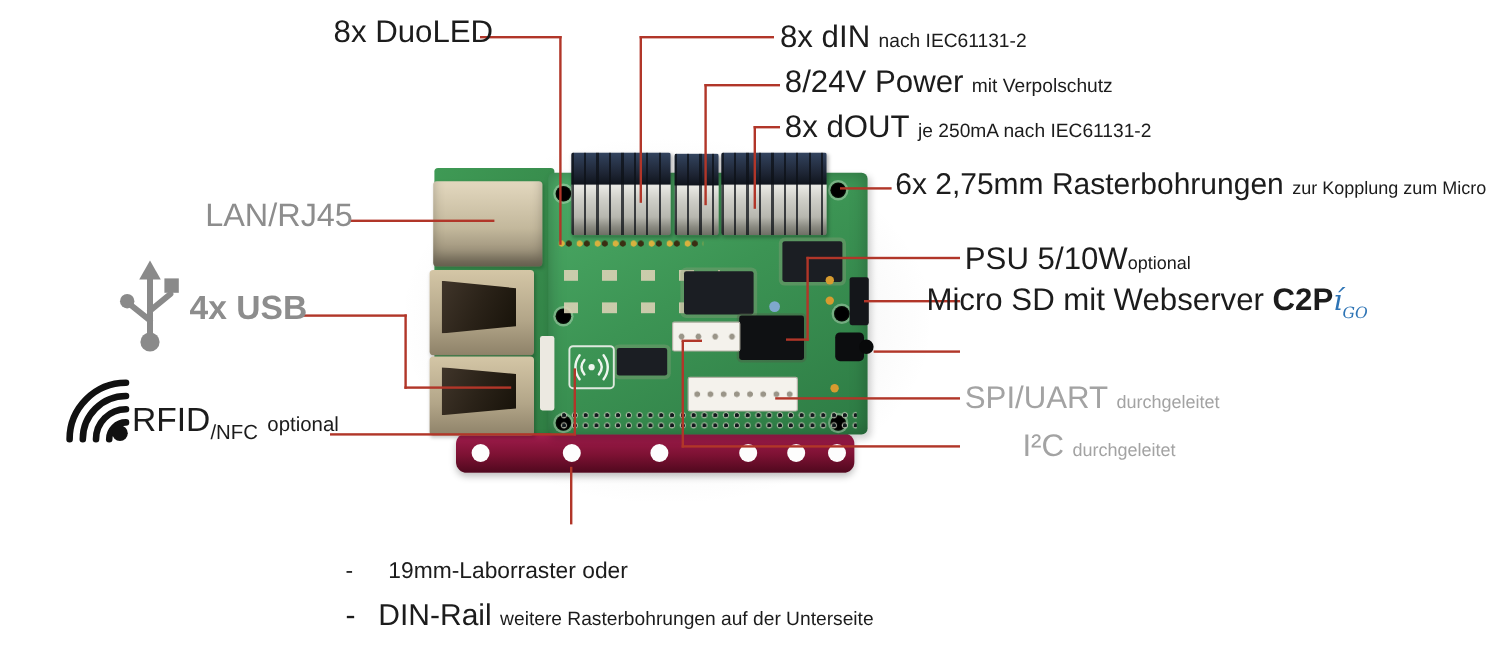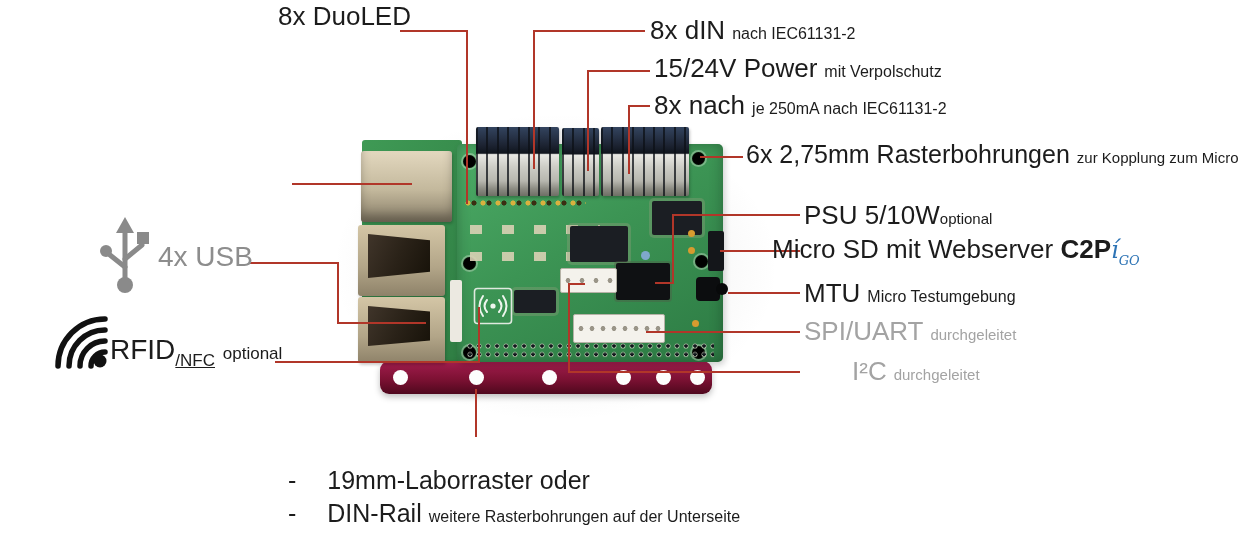--- a/index.html
+++ b/index.html
@@ -10,21 +10,21 @@
   .abs{position:absolute;}
   
   .ln{position:absolute;background:#b13629;z-index:8;}
   .lnh{height:2px;}
   .lnv{width:2px;}
   
   .lbl{position:absolute;white-space:nowrap;z-index:9;font-size:26px;line-height:1.1;}
   .lbl .note{font-size:16px;margin-left:7px;}
   .gray{color:#8d8d8d;}
   .lightgray{color:#a3a3a3;}
-  .subtxt{font-size:17px;vertical-align:sub;text-decoration:underline;}
+  .subtxt{font-size:17px;vertical-align:sub;}
   .brand{font-weight:bold;}
   .brand-i{color:#2e74b5;font-style:italic;font-family:"DejaVu Serif",serif;font-size:24px;}
   .brand-sub{color:#2e74b5;font-style:italic;font-family:"DejaVu Serif",serif;font-size:13px;vertical-align:-7px;}
   
   .backdrop{left:338px;top:116px;width:436px;height:302px;z-index:0;
     background:radial-gradient(ellipse at 50% 50%, rgba(110,110,110,.16), rgba(255,255,255,0) 72%);}
   .pi-board{left:362px;top:140px;width:100px;height:222px;background:linear-gradient(120deg,#3f9a55,#2f7d43);border-radius:3px;z-index:1;}
   .red-plate{left:380px;top:361px;width:332px;height:33px;border-radius:9px;z-index:2;
     background:linear-gradient(180deg,#a21d4e 0%,#7d1133 55%,#4f081e 100%);
     box-shadow:0 3px 6px rgba(0,0,0,.25);}
@@ -152,99 +152,99 @@
   <div class="ln lnv" style="left:568px;top:284px;height:89px;"></div>
   <div class="ln lnh" style="left:568px;top:283px;width:17px;"></div>
   <div class="ln lnh" style="left:292px;top:183px;width:120px;"></div>
   <div class="ln lnh" style="left:250px;top:262px;width:89px;"></div>
   <div class="ln lnv" style="left:337px;top:262px;height:62px;"></div>
   <div class="ln lnh" style="left:337px;top:322px;width:89px;"></div>
   <div class="ln lnh" style="left:275px;top:361px;width:205px;"></div>
   <div class="ln lnv" style="left:478px;top:307px;height:56px;"></div>
   <div class="ln lnv" style="left:475px;top:389px;height:48px;"></div>
 
-  <div class="lbl" style="left:278px;top:2px;">
+  <div class="lbl" style="left:278px;top:12px;">
     <span>8x DuoLED</span>
   </div>
 
   <div class="lbl" style="left:650px;top:16px;">
     <span>8x dIN</span><span class="note">nach IEC61131-2</span>
   </div>
 
   <div class="lbl" style="left:654px;top:54px;">
-    <span>15/24V Power</span><span class="note">mit Verpolschutz</span>
+    <span>8/24V Power</span><span class="note">mit Verpolschutz</span>
   </div>
 
   <div class="lbl" style="left:654px;top:91px;">
-    <span>8x nach</span><span class="note">je 250mA nach IEC61131-2</span>
+    <span>8x dOUT</span><span class="note">je 250mA nach IEC61131-2</span>
   </div>
 
   <div class="lbl" style="left:746px;top:141px;font-size:25px;">
     <span>6x 2,75mm Rasterbohrungen</span><span class="note" style="font-size:15px;">zur Kopplung zum Micro</span>
   </div>
 
   <div class="lbl" style="left:804px;top:201px;">
     <span>PSU 5/10W</span><span style="font-size:15px;">optional</span>
   </div>
 
   <div class="lbl" style="left:772px;top:235px;">
     <span>Micro SD mit Webserver</span>
     <span class="brand">C2P</span><span class="brand-i">í</span><span class="brand-sub">GO</span>
   </div>
 
-  <div class="lbl" style="left:804px;top:279px;">
-    <span>MTU</span><span class="note">Micro Testumgebung</span>
-  </div>
 
   <div class="lbl lightgray" style="left:804px;top:317px;">
     <span>SPI/UART</span><span class="note" style="font-size:15px;">durchgeleitet</span>
   </div>
 
   <div class="lbl lightgray" style="left:804px;top:357px;margin-left:48px;">
     <span>I²C</span><span class="note" style="font-size:15px;">durchgeleitet</span>
   </div>
 
+  <div class="lbl gray" style="left:171px;top:165px;font-size:27px;">
+    <span>LAN/RJ45</span>
+  </div>
 
   <div class="abs" style="left:92px;top:215px;z-index:9;">
     <svg width="66" height="80" viewBox="0 0 66 80">
       <g stroke="#8a8a8a" stroke-width="5" fill="none" stroke-linecap="round" stroke-linejoin="round">
         <line x1="33" y1="70" x2="33" y2="16"></line>
         <path d="M33 52 L18 40"></path>
         <path d="M33 44 L50 30"></path>
       </g>
       <polygon points="33,2 24,18 42,18" fill="#8a8a8a"></polygon>
       <circle cx="33" cy="70" r="8" fill="#8a8a8a"></circle>
       <circle cx="14" cy="36" r="6" fill="#8a8a8a"></circle>
       <rect x="45" y="17" width="12" height="12" fill="#8a8a8a"></rect>
     </svg>
   </div>
-  <div class="lbl gray" style="left:158px;top:242px;font-size:28px;">
+  <div class="lbl gray" style="left:158px;top:242px;font-size:28px;font-weight:bold;">
     <span>4x USB</span>
   </div>
 
   <div class="abs" style="left:45px;top:310px;z-index:9;">
     <svg width="68" height="62" viewBox="0 0 68 62">
       <g stroke="#111111" stroke-width="5.5" fill="none" stroke-linecap="round">
         <path d="M46 56 A14 14 0 0 1 60 42"></path>
         <path d="M35 56 A25 25 0 0 1 60 31"></path>
         <path d="M24 56 A36 36 0 0 1 60 20"></path>
         <path d="M13 56 A47 47 0 0 1 60 9"></path>
       </g>
       <circle cx="55" cy="51" r="6.5" fill="#111111"></circle>
     </svg>
   </div>
   <div class="lbl" style="left:110px;top:335px;font-size:28px;">
     <span>RFID</span><span class="subtxt">/NFC</span>
     <span style="font-size:17px;">optional</span>
   </div>
 
 
-  <div class="lbl" style="left:288px;top:467px;font-size:25px;text-align:right;">
+  <div class="lbl" style="left:288px;top:467px;font-size:19px;text-align:right;">
     <span>-</span>
     <span style="margin-left:24px;">19mm-Laborraster oder</span>
   </div>
 
   <div class="lbl" style="left:288px;top:500px;font-size:25px;">
     <span>-</span>
-    <span style="margin-left:24px;">DIN-Rail</span><span class="note">weitere Rasterbohrungen auf der Unterseite</span>
+    <span style="margin-left:12px;">DIN-Rail</span><span class="note">weitere Rasterbohrungen auf der Unterseite</span>
   </div>
 
 </div>
 
 </body></html>

